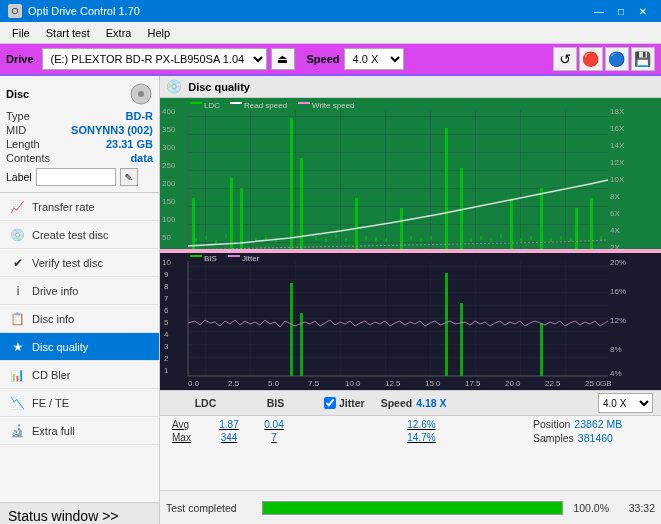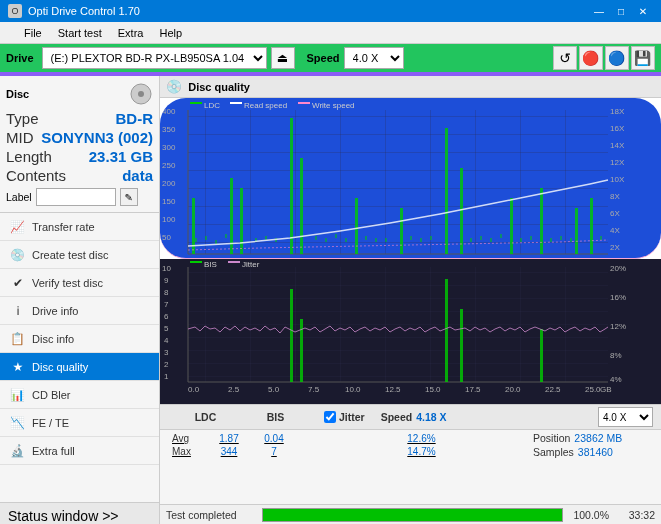--- a/index.html
+++ b/index.html
@@ -6,42 +6,42 @@
     body { font-family: 'Segoe UI', Tahoma, sans-serif; font-size: 11px; background: #f0f0f0; width: 661px; height: 524px; overflow: hidden; }
     
     
     .title-bar { background: #0078d7; color: white; height: 22px; display: flex; align-items: center; justify-content: space-between; padding: 0 8px; font-size: 11px; }
     .title-bar-left { display: flex; align-items: center; gap: 6px; }
     .title-bar-icon { width: 14px; height: 14px; background: #ccc; border-radius: 2px; font-size: 9px; display: flex; align-items: center; justify-content: center; color: #333; }
     .title-bar-buttons { display: flex; gap: 2px; }
     .title-btn { width: 20px; height: 16px; background: transparent; border: none; color: white; cursor: pointer; font-size: 10px; display: flex; align-items: center; justify-content: center; }
 
     
-    .menu-bar { background: #f0f0f0; height: 22px; display: flex; align-items: center; padding: 0 16px; border-bottom: 1px solid #ccc; font-size: 11px; }
+    .menu-bar { background: #f0f0f0; height: 22px; display: flex; align-items: center; padding: 0 4px; border-bottom: 1px solid #ccc; font-size: 11px; }
     .menu-item { padding: 2px 8px; cursor: pointer; }
 
     
-    .drive-toolbar { background: #22c55e; height: 32px; display: flex; align-items: center; padding: 0 6px; border-bottom: 4px solid #8b5cf6; gap: 4px; font-size: 11px; }
+    .drive-toolbar { background: #d946ef; height: 32px; display: flex; align-items: center; padding: 0 6px; border-bottom: 2px solid #8b5cf6; gap: 4px; font-size: 11px; }
     .drive-label { font-weight: bold; margin-right: 4px; }
     .drive-select { height: 22px; border: 1px solid #aaa; background: white; padding: 0 4px; font-size: 11px; min-width: 210px; }
     .eject-btn { width: 24px; height: 22px; border: 1px solid #aaa; background: #f5f5f5; cursor: pointer; display: flex; align-items: center; justify-content: center; font-size: 12px; }
     .speed-label { margin-left: 8px; font-weight: bold; }
     .speed-select { height: 22px; border: 1px solid #aaa; background: white; padding: 0 4px; font-size: 11px; width: 60px; }
     .toolbar-icons { margin-left: auto; display: flex; gap: 2px; }
     .toolbar-icon-btn { width: 24px; height: 24px; border: 1px solid #bbb; background: #f0f0f0; cursor: pointer; display: flex; align-items: center; justify-content: center; font-size: 14px; }
 
     
     .main-layout { display: flex; height: calc(524px - 22px - 22px - 32px); }
 
     
     .sidebar { width: 160px; background: #f5f5f5; border-right: 1px solid #ccc; display: flex; flex-direction: column; }
     .disc-panel { padding: 6px; border-bottom: 1px solid #ccc; }
     .disc-header { display: flex; align-items: center; justify-content: space-between; margin-bottom: 4px; }
     .disc-title { font-weight: bold; font-size: 11px; }
-    .disc-field { display: flex; justify-content: space-between; font-size: 15px; margin-bottom: 2px; align-items: flex-end; }
+    .disc-field { display: flex; justify-content: space-between; font-size: 11px; margin-bottom: 2px; align-items: flex-end; }
     .disc-field-label { color: #333; }
     .disc-field-value { color: #0066cc; font-weight: bold; }
     .disc-label-row { display: flex; align-items: center; gap: 4px; margin-top: 4px; font-size: 10.5px; }
     .disc-label-input { width: 80px; height: 18px; border: 1px solid #aaa; padding: 0 2px; font-size: 10px; }
     .disc-label-btn { width: 18px; height: 18px; border: 1px solid #aaa; background: #f0f0f0; cursor: pointer; font-size: 10px; display: flex; align-items: center; justify-content: center; }
 
     .nav-item { display: flex; align-items: center; height: 28px; padding: 0 10px; cursor: pointer; font-size: 11px; color: #333; border-bottom: 1px solid #e0e0e0; }
     .nav-item.active { background: #0078d7; color: white; }
     .nav-item-icon { width: 16px; height: 16px; margin-right: 6px; display: flex; align-items: center; justify-content: center; font-size: 12px; }
     
@@ -57,21 +57,21 @@
     
     .charts-container { flex: 1; display: flex; flex-direction: column; overflow: hidden; }
     
     
     .stats-area { height: 100px; display: flex; flex-direction: column; background: #f5f5f5; border-top: 1px solid #ccc; }
     .speed-select-small { height: 20px; border: 1px solid #aaa; background: white; font-size: 10px; width: 55px; }
     .start-full-btn { width: 74px; height: 22px; background: #f0f0f0; border: 1px solid #aaa; cursor: pointer; font-size: 10.5px; font-weight: bold; }
     .start-part-btn { width: 74px; height: 22px; background: #f0f0f0; border: 1px solid #aaa; cursor: pointer; font-size: 10.5px; }
 
     
-    .progress-bar-area { height: 20px; display: flex; align-items: center; padding: 0 6px; gap: 6px; background: #f0f0f0; border-top: 1px solid #ccc; }
+    .progress-bar-area { height: 34px; display: flex; align-items: center; padding: 0 6px; gap: 6px; background: #f0f0f0; border-top: 1px solid #ccc; }
     .progress-bar-outer { flex: 1; height: 14px; border: 1px solid #999; background: white; }
     .progress-bar-inner { height: 100%; background: #00c000; }
     .progress-label { font-size: 10.5px; color: #333; min-width: 40px; text-align: right; }
     .time-label { font-size: 10.5px; color: #333; min-width: 40px; text-align: right; }
 
     .chart-wrapper { position: relative; flex: 1; overflow: hidden; }
   </style>
 </head>
 <body>
 
@@ -191,21 +191,21 @@
 
   <div class="content-area">
 
     <div class="dq-header">
       <span class="dq-icon">💿</span>
       <span>Disc quality</span>
     </div>
 
     <div class="charts-container">
 
-      <div class="chart-wrapper" style="flex:1.1; position:relative; border-bottom:1px solid #f9a8d4; background:#1d4ed8;border-radius:26px;">
+      <div class="chart-wrapper" style="flex:1.1; position:relative; border-bottom:4px solid #f9a8d4; background:#15803d;">
         <svg width="100%" height="100%" xmlns="http://www.w3.org/2000/svg">
 
           <defs>
             <pattern id="grid-top" width="45" height="18" patternUnits="userSpaceOnUse">
               <path d="M 45 0 L 0 0 0 18" fill="none" stroke="#2a2a4a" stroke-width="0.5"></path>
             </pattern>
           </defs>
           <rect x="28" y="12" width="420" height="144" fill="url(#grid-top)"></rect>
 
           <line x1="28" y1="12" x2="28" y2="156" stroke="#555" stroke-width="1"></line>

